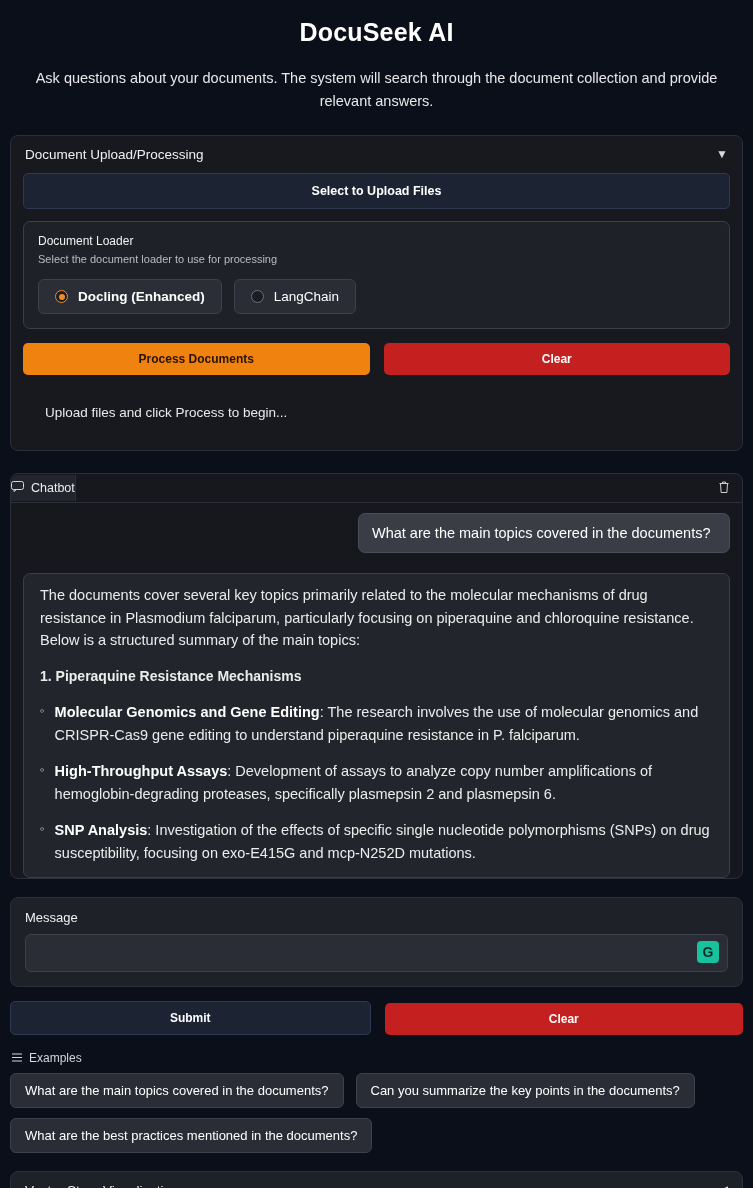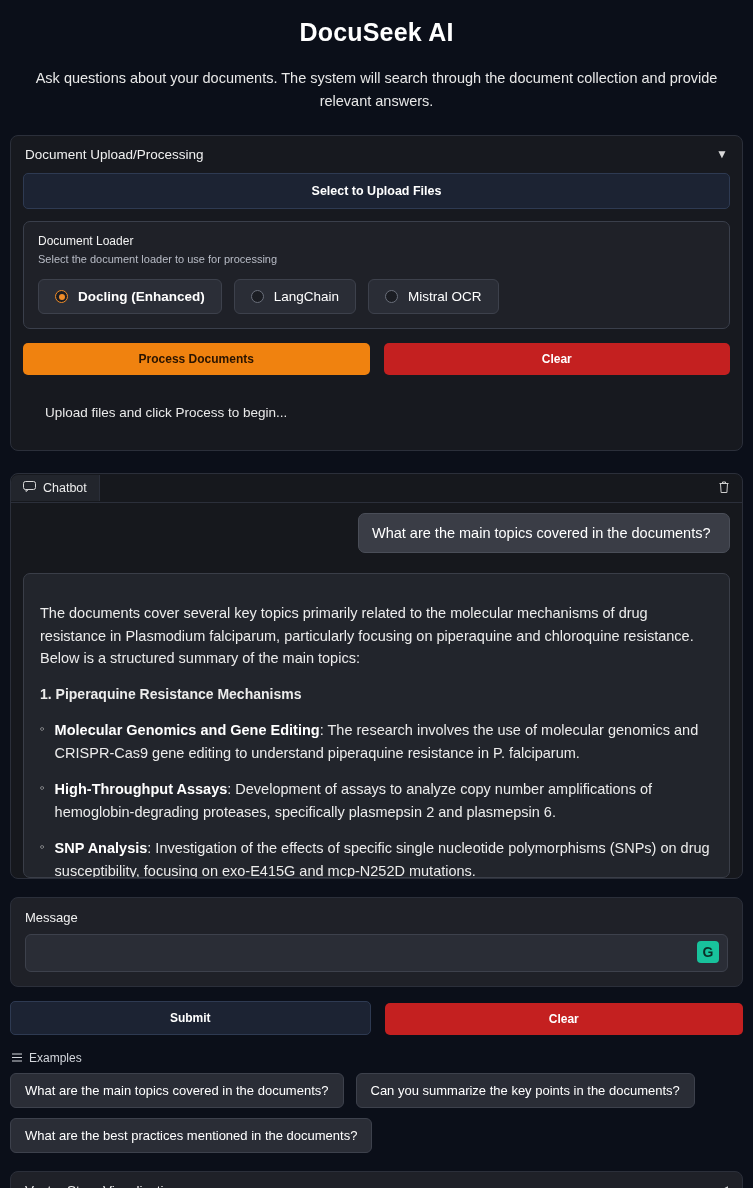--- a/index.html
+++ b/index.html
@@ -143,21 +143,21 @@
     position: relative;
     overflow: hidden;
   }
   .chat-topbar {
     display: flex; align-items: center; justify-content: space-between;
     border-bottom: 1px solid #2b2f3a;
     height: 29px;
   }
   .chat-tab {
     display: flex; align-items: center; gap: 7px;
-    padding: 6px 12px;
+    padding: 6px 0;
     font-size: 12.5px;
     color: #ededed;
     background: #22252c;
     border-right: 1px solid #2b2f3a;
     border-top-left-radius: 7px;
   }
   .trash { padding: 5px 12px; color: #cfcfcf; font-size: 13px; cursor: pointer; }
   .chat-body { padding: 10px 12px 0 12px; }
   .msg-user {
     margin-left: auto;
@@ -167,21 +167,21 @@
     border-radius: 7px;
     padding: 11px 13px;
     font-size: 14.5px;
     color: #ffffff;
   }
   .msg-bot {
     margin-top: 20px;
     background: #22252c;
     border: 1px solid #3a3e48;
     border-radius: 7px;
-    padding: 28px 16px 4px 16px;
+    padding: 10px 16px 4px 16px;
     font-size: 14.5px;
     color: #ececec;
     line-height: 1.55;
     height: 305px;
     overflow: hidden;
   }
   .msg-bot p { margin: 0 0 14px 0; }
   .msg-bot .h { font-weight: bold; margin: 0 0 14px 0; font-size: 14px; }
   .bullet { display: flex; gap: 10px; margin: 0 0 14px 0; }
   .bullet .dot { color: #cfcfcf; font-size: 13px; line-height: 1.55; }
@@ -265,24 +265,20 @@
         <div class="loader-title">Document Loader</div>
         <div class="loader-sub">Select the document loader to use for processing</div>
         <div class="radio-row">
           <div class="radio-pill selected">
             <span class="radio-dot"></span>
             <span class="lbl">Docling (Enhanced)</span>
           </div>
           <div class="radio-pill">
             <span class="radio-dot"></span>
             <span class="lbl">LangChain</span>
-          </div>
-          <div class="radio-pill">
-            <span class="radio-dot"></span>
-            <span class="lbl">Mistral OCR</span>
           </div>
         </div>
       </div>
 
       <div class="action-row">
         <button class="btn btn-orange">Process Documents</button>
         <button class="btn btn-red">Clear</button>
       </div>
 
       <div class="status-text">Upload files and click Process to begin...</div>

